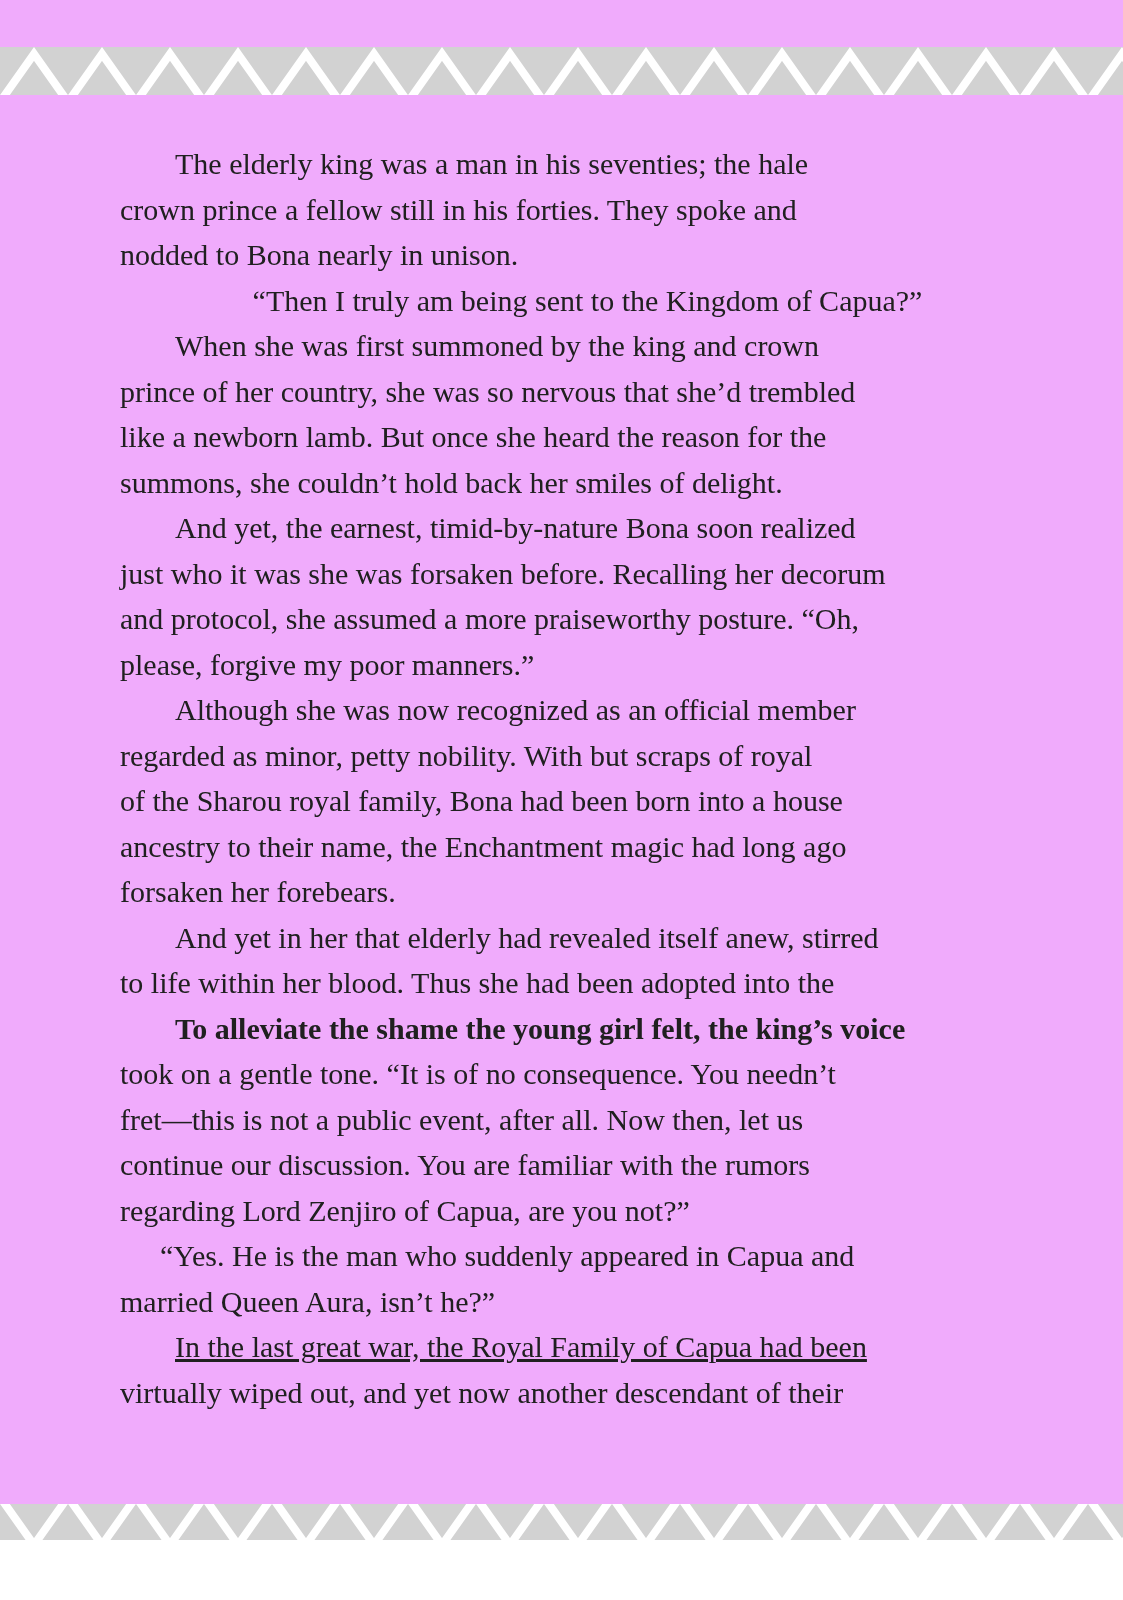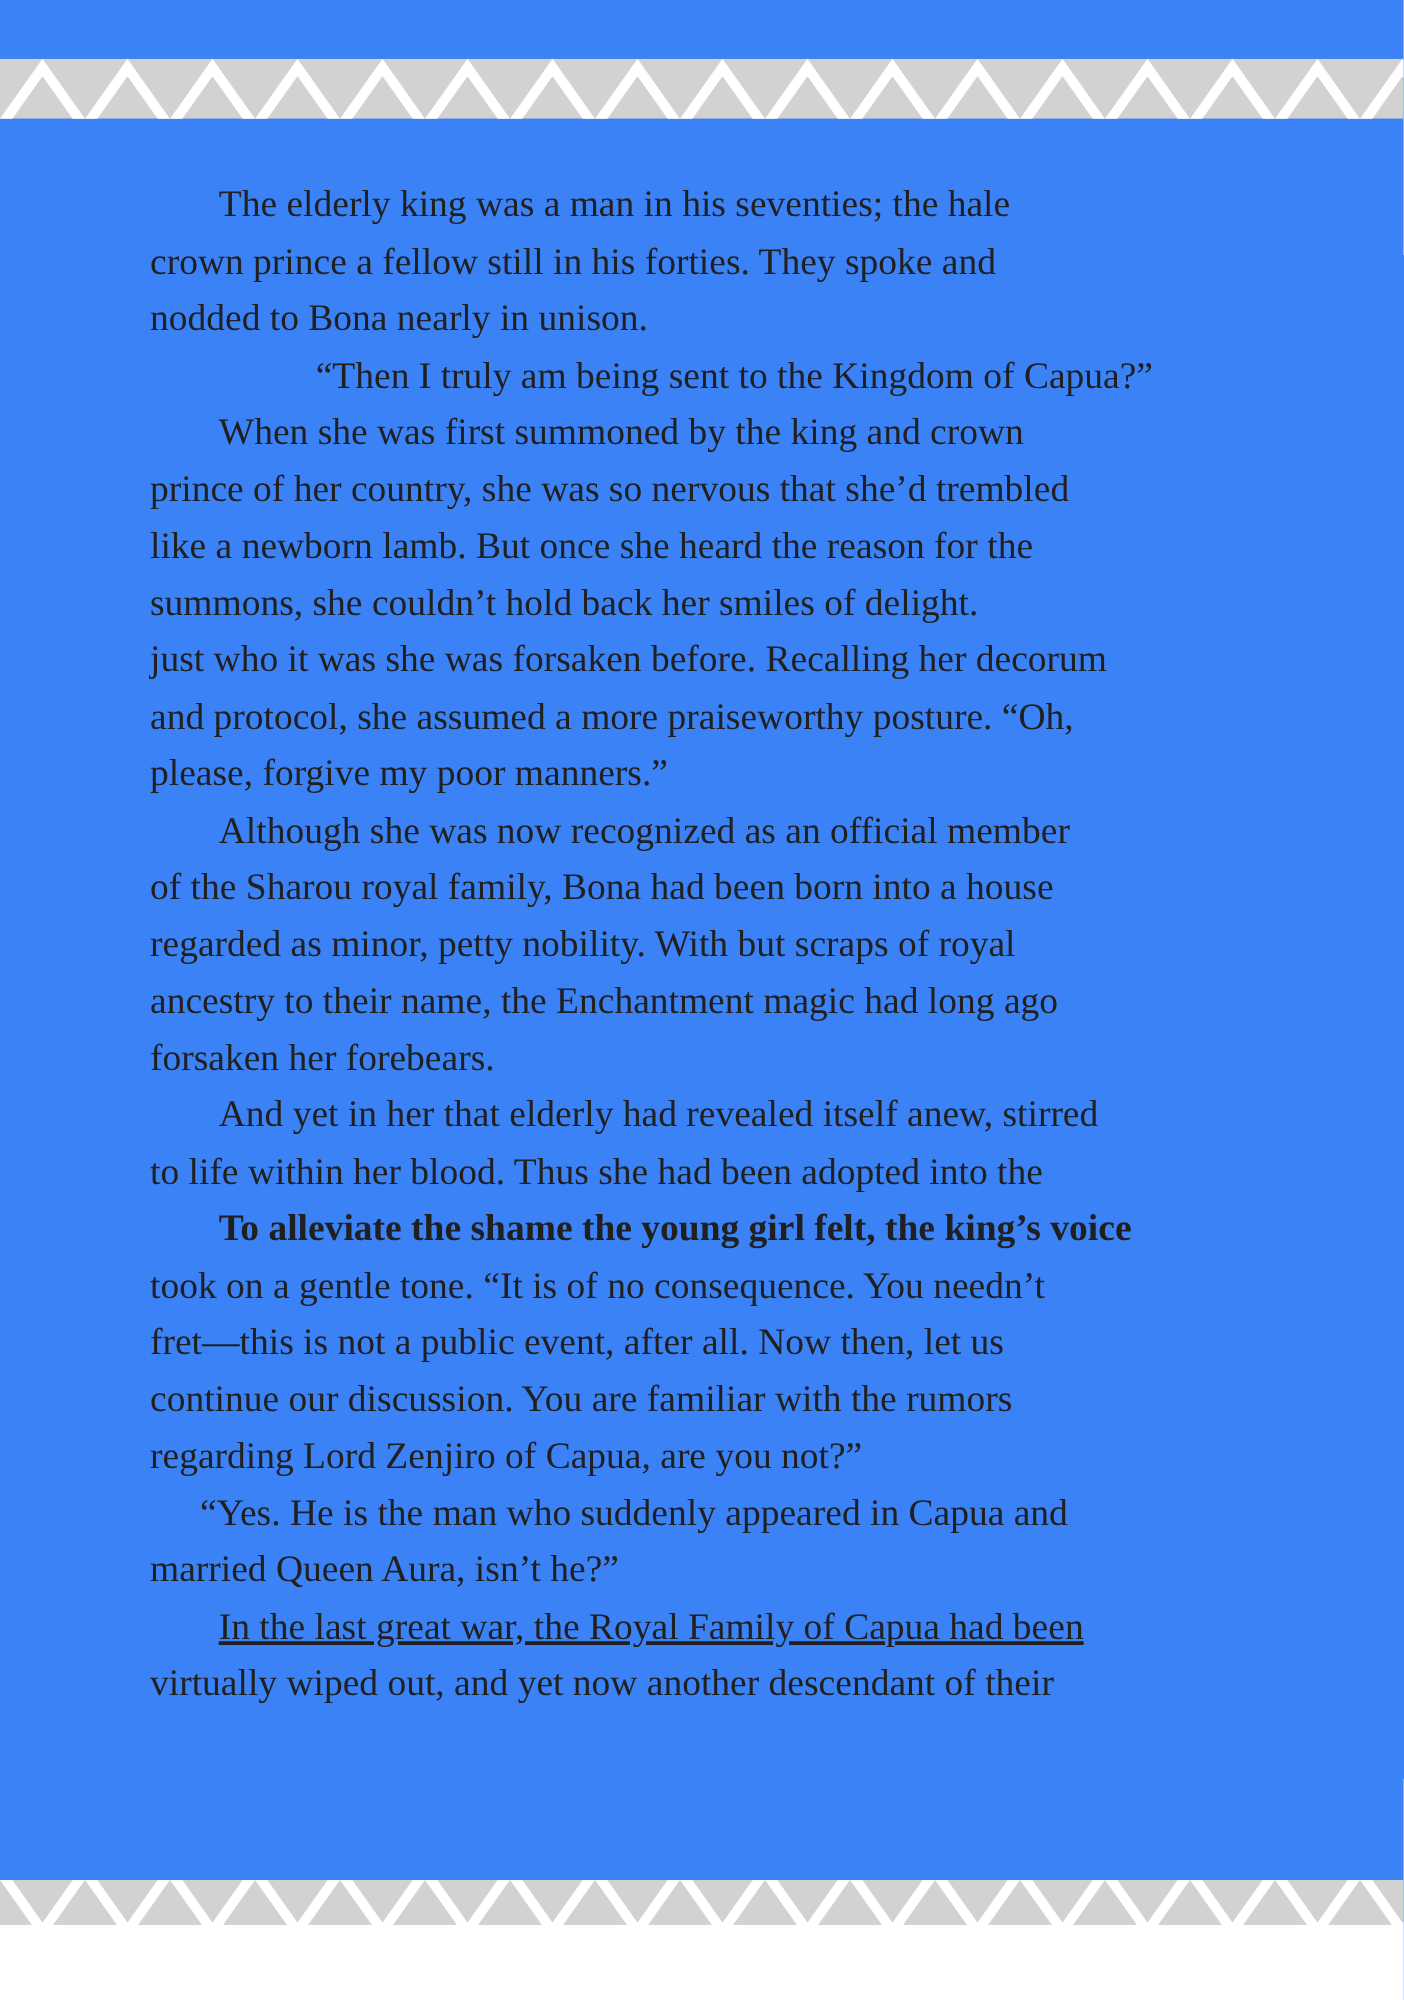--- a/index.html
+++ b/index.html
@@ -4,21 +4,21 @@
 <style>
   html, body {
     margin: 0;
     padding: 0;
     background: #ffffff;
   }
   .page {
     position: relative;
     width: 1123px;
     height: 1540px;
-    background: #3b82f6;
+    background: #f0abfc;
     overflow: hidden;
     font-family: "Liberation Serif", "DejaVu Serif", serif;
   }
   .band {
     position: absolute;
     left: 0;
     width: 1123px;
     height: 48px;
     display: block;
   }
@@ -59,28 +59,29 @@
       <div class="paragraph">
         <div class="text-line" style="padding-left: 40px; text-align: center;">“Then I truly am being sent to the Kingdom of Capua?”</div>
       </div>
       <div class="paragraph">
         <div class="text-line" style="padding-left: 55px;">When she was first summoned by the king and crown</div>
         <div class="text-line">prince of her country, she was so nervous that she’d trembled</div>
         <div class="text-line">like a newborn lamb. But once she heard the reason for the</div>
         <div class="text-line">summons, she couldn’t hold back her smiles of delight.</div>
       </div>
       <div class="paragraph">
+        <div class="text-line" style="padding-left: 55px;">And yet, the earnest, timid-by-nature Bona soon realized</div>
         <div class="text-line">just who it was she was forsaken before. Recalling her decorum</div>
         <div class="text-line">and protocol, she assumed a more praiseworthy posture. “Oh,</div>
         <div class="text-line">please, forgive my poor manners.”</div>
       </div>
       <div class="paragraph">
         <div class="text-line" style="padding-left: 55px;">Although she was now recognized as an official member</div>
+        <div class="text-line">regarded as minor, petty nobility. With but scraps of royal</div>
         <div class="text-line">of the Sharou royal family, Bona had been born into a house</div>
-        <div class="text-line">regarded as minor, petty nobility. With but scraps of royal</div>
         <div class="text-line">ancestry to their name, the Enchantment magic had long ago</div>
         <div class="text-line">forsaken her forebears.</div>
       </div>
       <div class="paragraph">
         <div class="text-line" style="padding-left: 55px;">And yet in her that elderly had revealed itself anew, stirred</div>
         <div class="text-line">to life within her blood. Thus she had been adopted into the</div>
       </div>
       <div class="paragraph">
         <div class="text-line" style="padding-left: 55px; font-weight: bold;">To alleviate the shame the young girl felt, the king’s voice</div>
         <div class="text-line">took on a gentle tone. “It is of no consequence. You needn’t</div>

